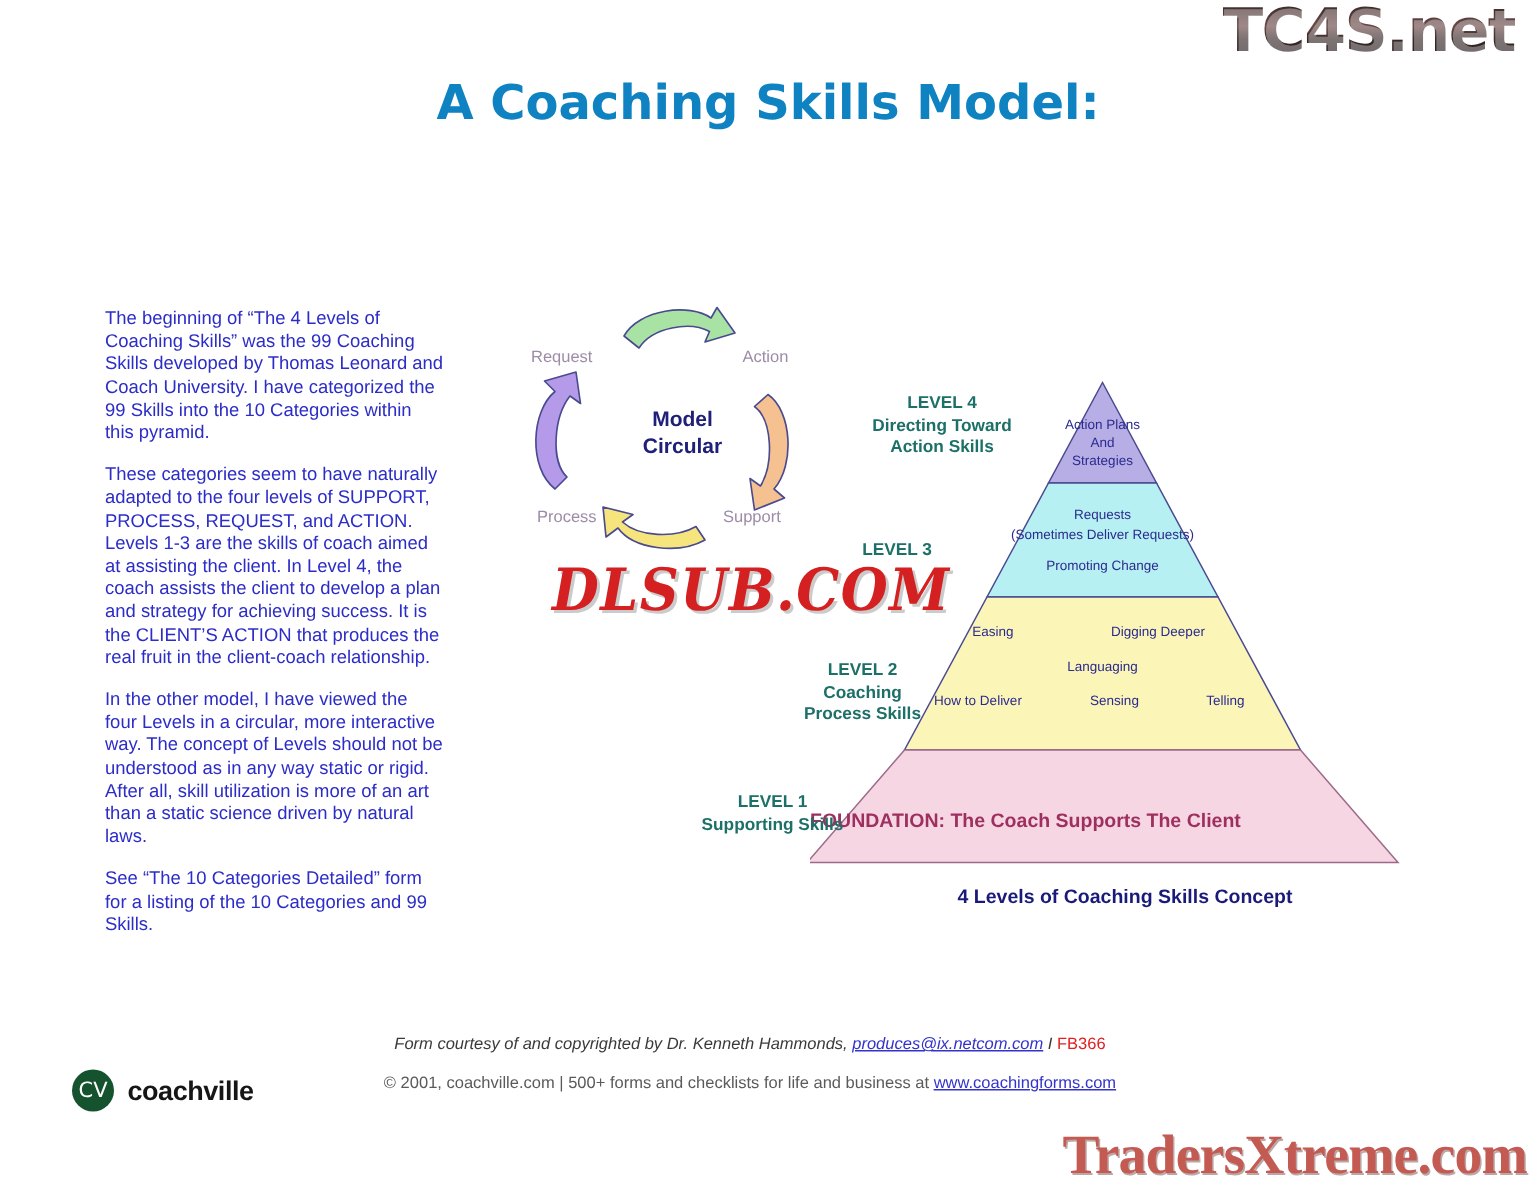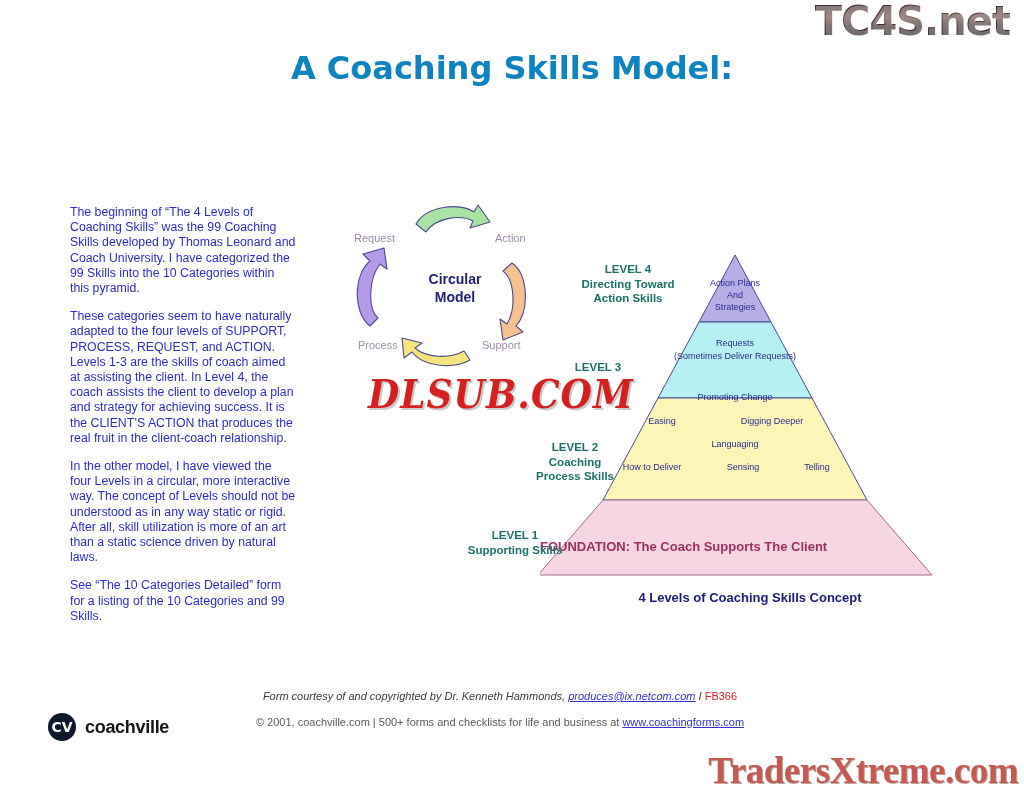--- a/index.html
+++ b/index.html
@@ -207,24 +207,24 @@
     position: absolute;
     left: 48px;
     top: 713px;
     display: flex;
     align-items: center;
   }
   #cv-badge {
     width: 28px;
     height: 28px;
     border-radius: 50%;
-    background: #0f172a;
+    background: #14532d;
     color: #ffffff;
     font-size: 14px;
-    font-weight: bold;
+    font-weight: normal;
     display: flex;
     align-items: center;
     justify-content: center;
     font-family: "DejaVu Sans", sans-serif;
   }
   #cv-name {
     margin-left: 9px;
     font-family: Liberation Sans, sans-serif;
     font-size: 18px;
     font-weight: bold;
@@ -278,22 +278,22 @@
 
       <path d="M 130,162 C 112,172 82,168 72,154 L 64,160 L 62,140 L 82,145 L 75,150 C 86,160 110,161 124,153 Z" fill="#f6e47c" stroke="#4a4a90" stroke-width="1.1" stroke-linejoin="round"></path>
     </svg>
 
     <div class="cm-label" style="left:14px; top:34px;">Request</div>
     <div class="cm-label" style="left:155px; top:34px;">Action</div>
     <div class="cm-label" style="left:18px; top:141px;">Process</div>
     <div class="cm-label" style="left:142px; top:141px;">Support</div>
 
     <div id="cm-center">
+      <div>Model</div>
       <div>Circular</div>
-      <div>Model</div>
     </div>
   </div>
 
   <div id="pyramid-wrap">
     <svg id="pyramid-svg" width="420" height="340" viewBox="0 0 420 340">
 
       <polygon points="195,5 231,72 159,72" fill="#b6aee4" stroke="#4a4a90" stroke-width="1"></polygon>
 
       <polygon points="159,72 231,72 272,148 118,148" fill="#b6f0f2" stroke="#4a4a90" stroke-width="1"></polygon>
 
@@ -301,21 +301,21 @@
 
       <polygon points="63,250 327,250 392,325 -2,325" fill="#f7d6e4" stroke="#9e6a8a" stroke-width="1"></polygon>
     </svg>
 
     <div class="band-item" style="left:163px; top:28px; width:64px; text-align:center;">Action Plans</div>
     <div class="band-item" style="left:163px; top:40px; width:64px; text-align:center;">And</div>
     <div class="band-item" style="left:163px; top:52px; width:64px; text-align:center;">Strategies</div>
 
     <div class="band-item" style="left:135px; top:88px; width:120px; text-align:center;">Requests</div>
     <div class="band-item" style="left:115px; top:101px; width:160px; text-align:center;">(Sometimes Deliver Requests)</div>
-    <div class="band-item" style="left:135px; top:122px; width:120px; text-align:center;margin-top:20px;">Promoting Change</div>
+    <div class="band-item" style="left:135px; top:122px; width:120px; text-align:center;">Promoting Change</div>
 
     <div class="band-item" style="left:92px; top:166px; width:60px; text-align:center;">Easing</div>
     <div class="band-item" style="left:185px; top:166px; width:94px; text-align:center;">Digging Deeper</div>
     <div class="band-item" style="left:140px; top:189px; width:110px; text-align:center;">Languaging</div>
     <div class="band-item" style="left:64px; top:212px; width:96px; text-align:center;">How to Deliver</div>
     <div class="band-item" style="left:172px; top:212px; width:62px; text-align:center;">Sensing</div>
     <div class="band-item" style="left:248px; top:212px; width:58px; text-align:center;">Telling</div>
 
     <div id="foundation-text">FOUNDATION: The Coach Supports The Client</div>
 

